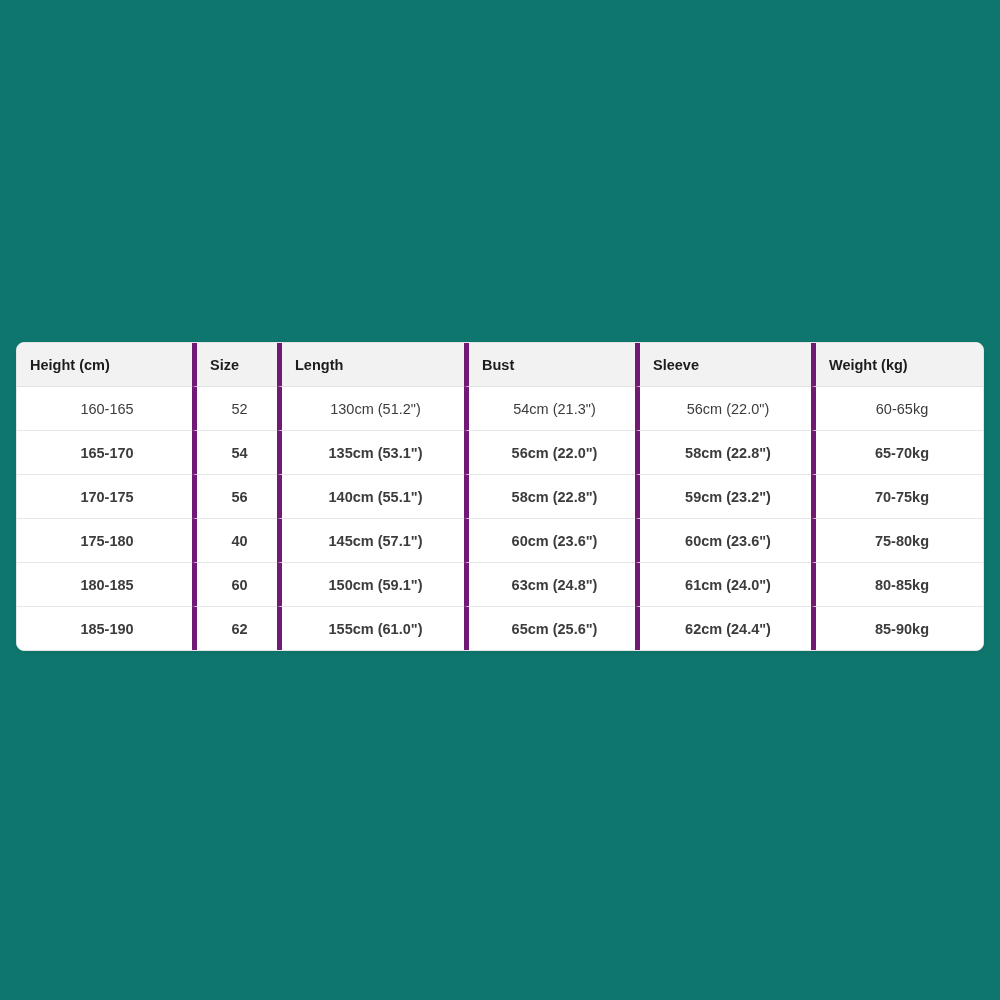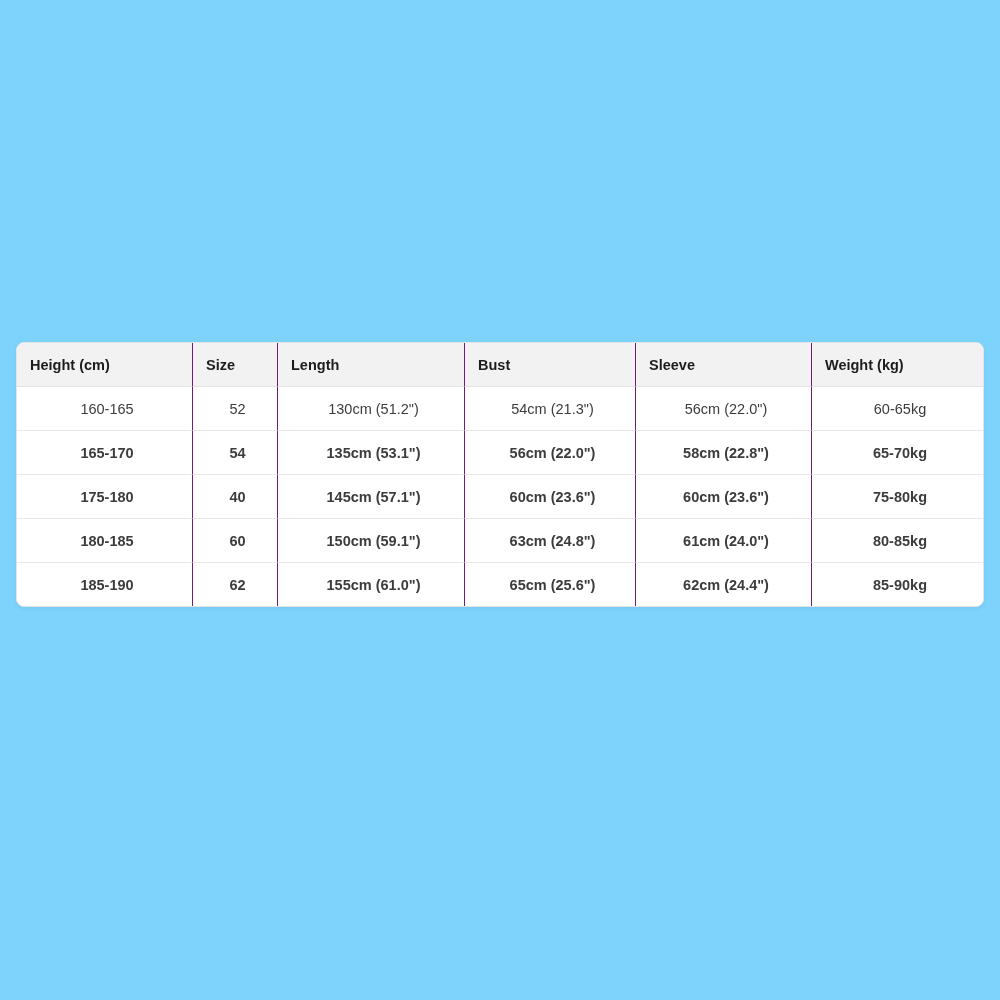--- a/index.html
+++ b/index.html
@@ -7,21 +7,21 @@
     padding: 0;
     background: #ffffff;
     width: 1000px;
     height: 1000px;
     font-family: "Liberation Sans", "DejaVu Sans", sans-serif;
   }
   .page {
     position: relative;
     width: 1000px;
     height: 1000px;
-    background: #7dd3fc;
+    background: #0f766e;
     overflow: hidden;
   }
   .table-wrap {
     position: absolute;
     left: 16px;
     top: 342px;
     width: 966px;
     border: 1px solid #e4e4e4;
     border-radius: 8px;
     overflow: hidden;
@@ -61,21 +61,21 @@
     padding: 0 8px 0 13px;
     white-space: nowrap;
     overflow: hidden;
   }
   table.size-chart tbody tr + tr td {
     border-top: 1px solid #e8e8e8;
     font-weight: bold;
   }
   table.size-chart th + th,
   table.size-chart td + td {
-    border-left: 1px solid #701a75;
+    border-left: 5px solid #701a75;
     margin-left: 8px;
   }
 </style>
 </head>
 <body>
 
 <div class="page">
   <div class="table-wrap">
     <table class="size-chart">
       <colgroup>
@@ -107,20 +107,28 @@
         </tr>
         <tr>
           <td>165-170</td>
           <td>54</td>
           <td>135cm (53.1")</td>
           <td>56cm (22.0")</td>
           <td>58cm (22.8")</td>
           <td>65-70kg</td>
         </tr>
         <tr>
+          <td>170-175</td>
+          <td>56</td>
+          <td>140cm (55.1")</td>
+          <td>58cm (22.8")</td>
+          <td>59cm (23.2")</td>
+          <td>70-75kg</td>
+        </tr>
+        <tr>
           <td>175-180</td>
           <td>40</td>
           <td>145cm (57.1")</td>
           <td>60cm (23.6")</td>
           <td>60cm (23.6")</td>
           <td>75-80kg</td>
         </tr>
         <tr>
           <td>180-185</td>
           <td>60</td>

